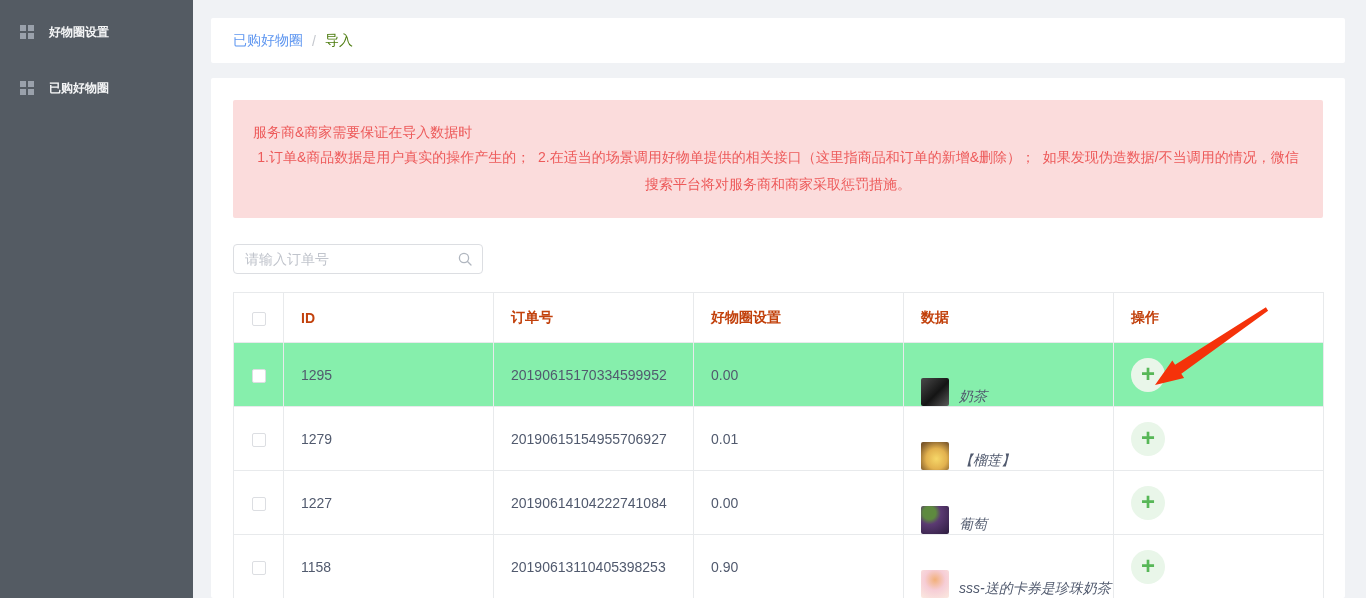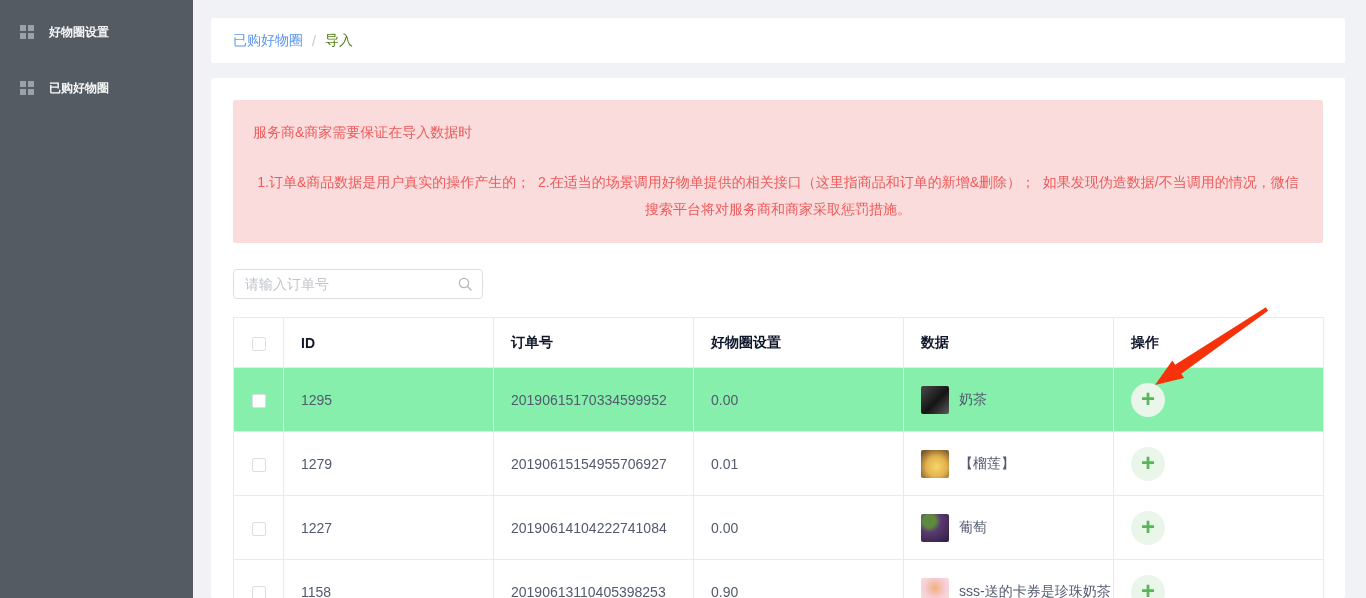--- a/index.html
+++ b/index.html
@@ -45,21 +45,21 @@
   .card {
     background:#fff; border-radius:2px; margin-top:15px;
     padding:22px; height:520px;
   }
 
   
   .notice {
     background:#fbdcdc; border-radius:2px;
     padding:24px 20px 20px 20px; color:#ed5a5a; font-size:14px;
   }
-  .notice-title { margin-bottom:27px; }
+  .notice-title { margin-bottom:2px; }
   .notice-body { line-height:27px; white-space:pre-wrap;text-align:center; }
 
   
   .search-wrap { position:relative; width:250px; margin-top:26px; }
   .search-input {
     width:250px; height:30px; border:1px solid #dcdee2; border-radius:4px;
     padding:0 44px 0 11px; font-size:14px; color:#515a6e; outline:none;
     font-family:inherit;
   }
   .search-input::placeholder { color:#c0c4cc; }
@@ -67,37 +67,37 @@
 
   
   table.orders {
     width:1090px; margin-top:18px; border-collapse:collapse; table-layout:fixed;
     font-size:14px; border:1px solid #e8eaec;
   }
   .orders th, .orders td {
     border:1px solid #e8eaec; text-align:left; padding-left:17px;
     overflow:hidden; white-space:nowrap;
   }
-  .orders thead th { height:50px; color:#0f172a; font-weight:bold; background:#fff; }
+  .orders thead th { height:50px; color:#c2410c; font-weight:bold; background:#fff; }
   .orders tbody td { height:63px; color:#515a6e; }
   .orders tr.highlight td { background:#86efac; }
   .col-check { width:50px; }
   .col-id { width:210px; }
   .col-order { width:200px; }
   .col-amount { width:210px; }
   .col-data { width:210px; }
   .col-action { width:210px; }
   th.cell-check, td.cell-check { padding-left:0; text-align:center; }
 
   .checkbox {
     width:14px; height:14px; border:1px solid #dcdee2; border-radius:2px;
     background:#fff; display:inline-block; vertical-align:middle; cursor:pointer;
   }
 
-  .data-cell { display:flex; align-items:center; height:63px; }
+  .data-cell { display:flex; align-items:flex-end; height:63px;font-style:italic; }
   .thumb { width:28px; height:28px; border-radius:2px; margin-right:10px; flex:none; }
   .thumb[data-thumb="milk-tea-photo"]  { background:linear-gradient(135deg,#4a4a4a 0%,#141414 55%,#5a5a5a 100%); }
   .thumb[data-thumb="durian-photo"]    { background:radial-gradient(circle at 55% 60%,#f6d768 0%,#e2b14e 45%,#8a6430 80%,#6b4a22 100%); }
   .thumb[data-thumb="grapes-photo"]    { background:radial-gradient(circle at 30% 25%,#5e8a3f 0%,#5e8a3f 22%,#5b3a72 40%,#2c1c3e 100%); }
   .thumb[data-thumb="anime-girl-photo"]{ background:radial-gradient(circle at 50% 35%,#f2b07a 0%,#f6cdd6 45%,#fbeae0 100%); }
 
   .plus-btn {
     width:34px; height:34px; border-radius:50%; background:#e9f6e9;
     color:#57b757; font-size:24px; font-weight:bold; line-height:32px;
     text-align:center; cursor:pointer; user-select:none; display:inline-block;

